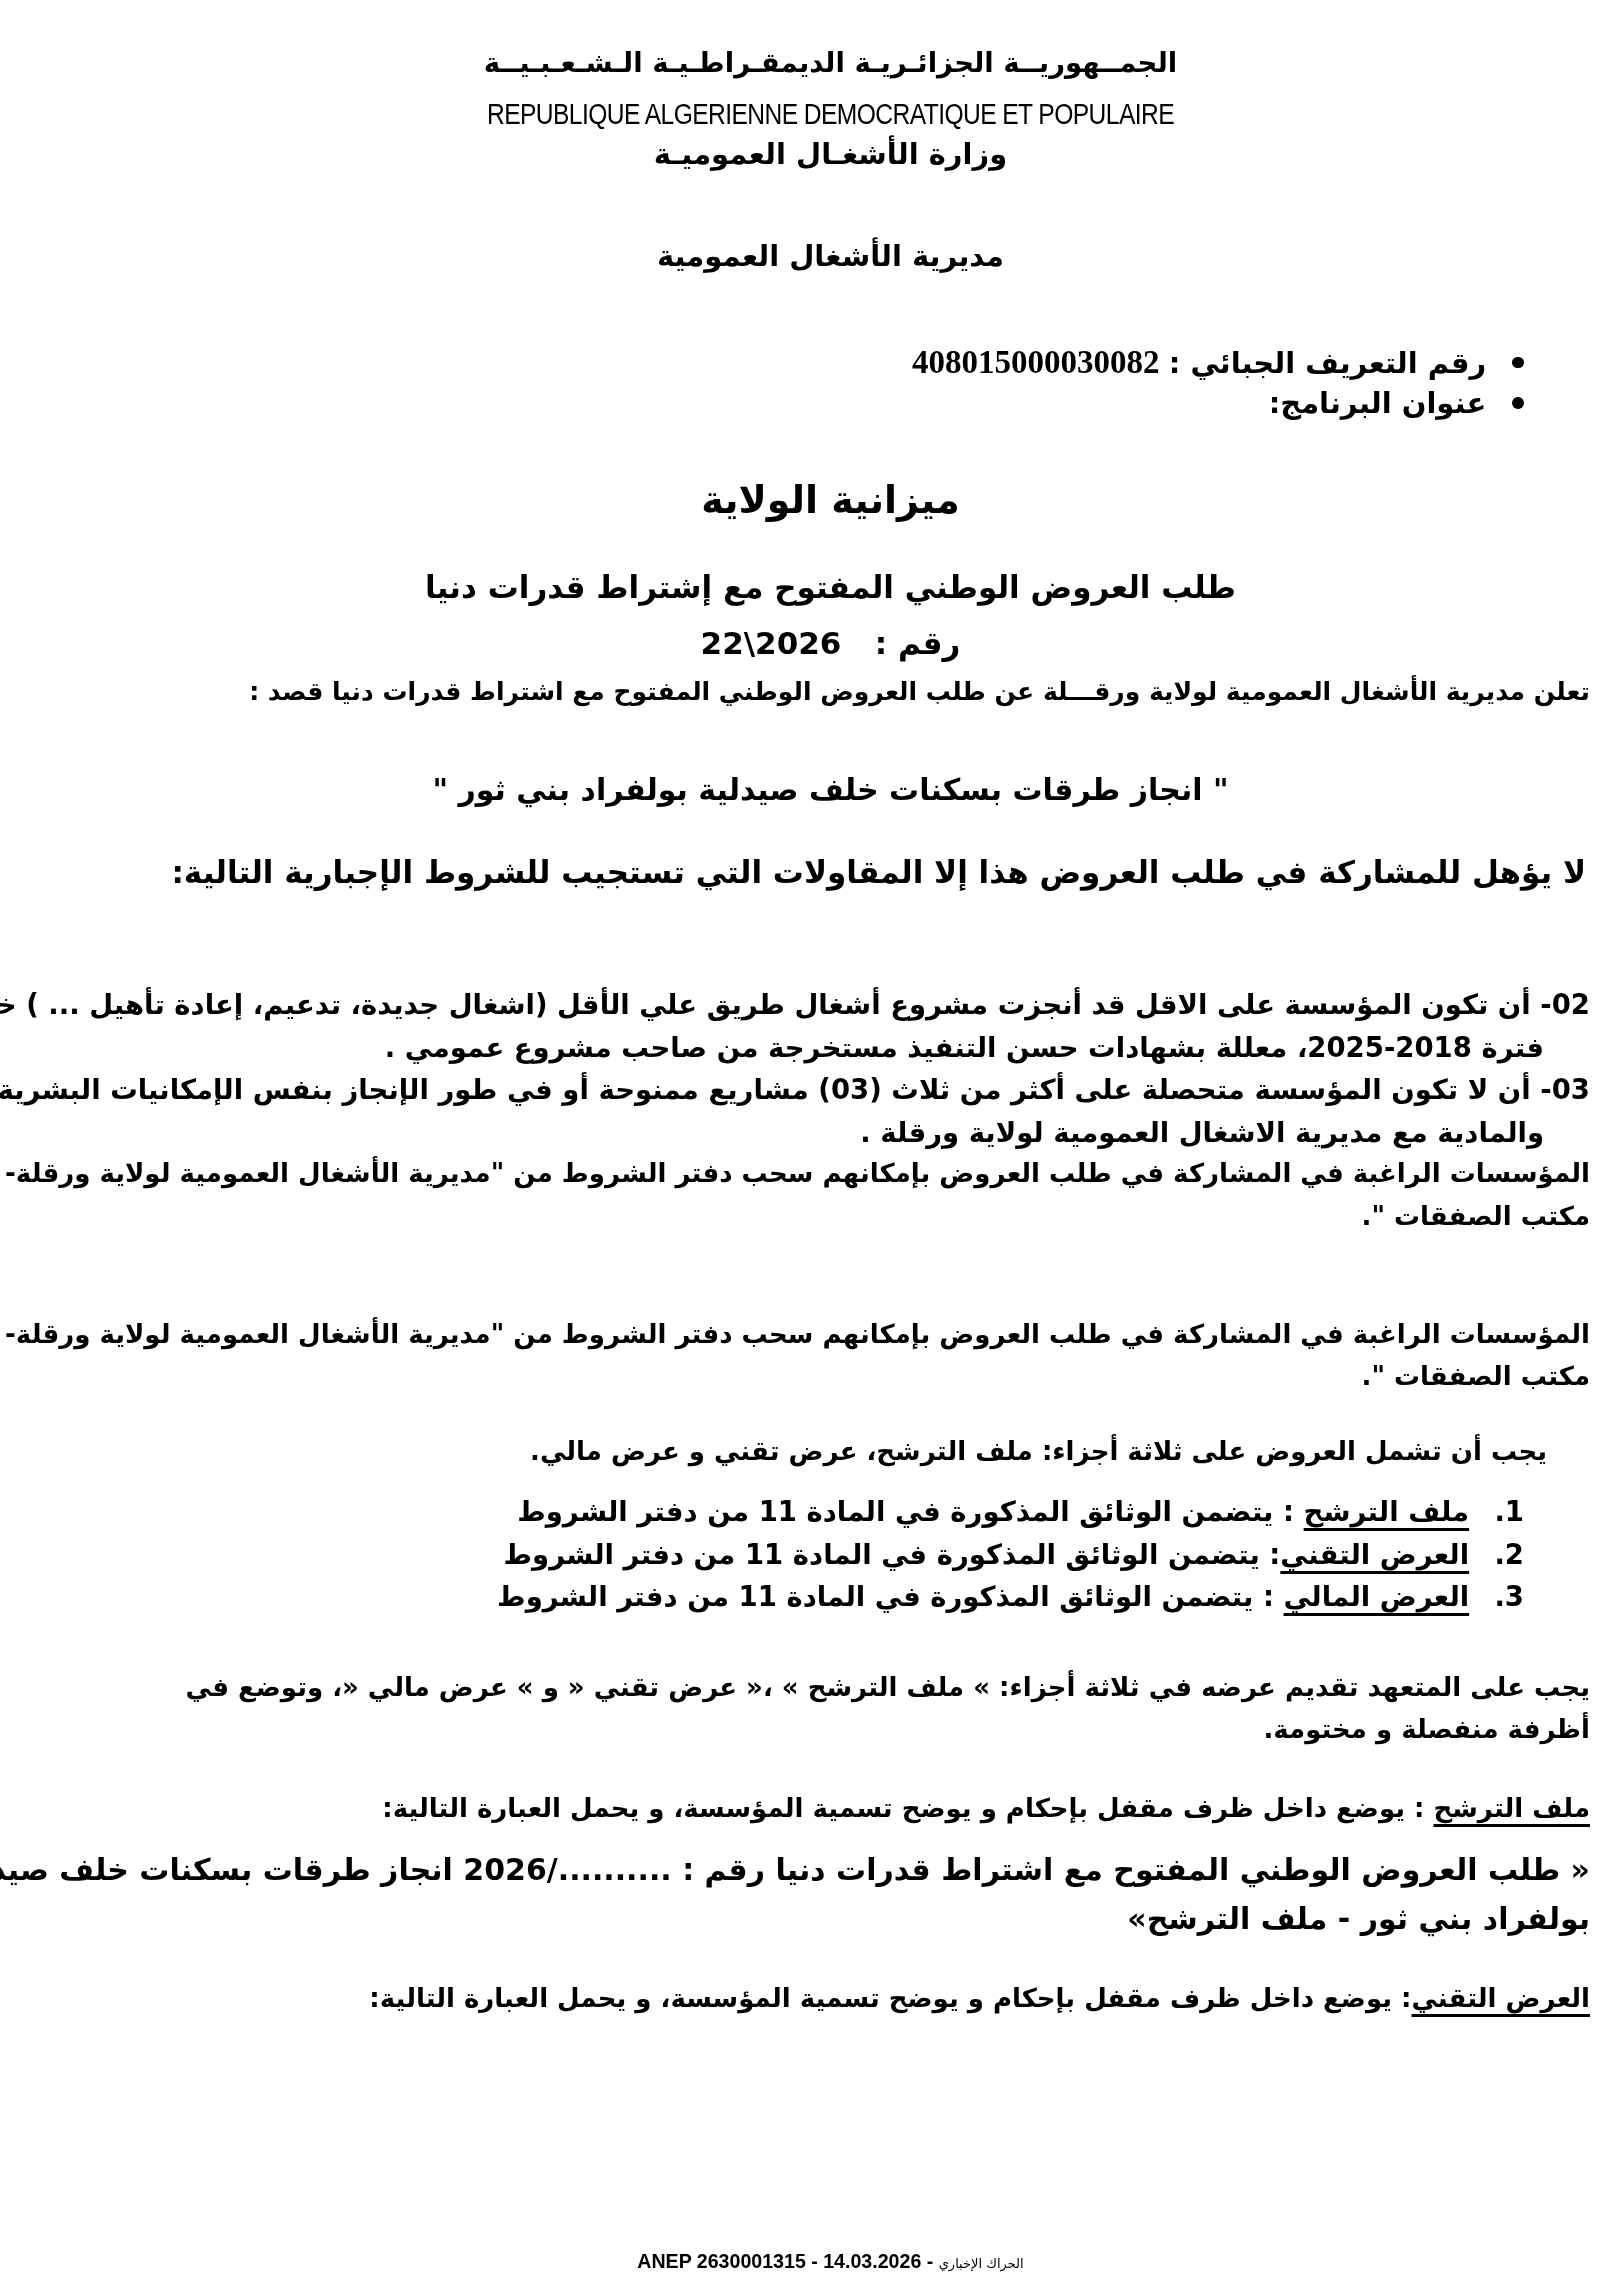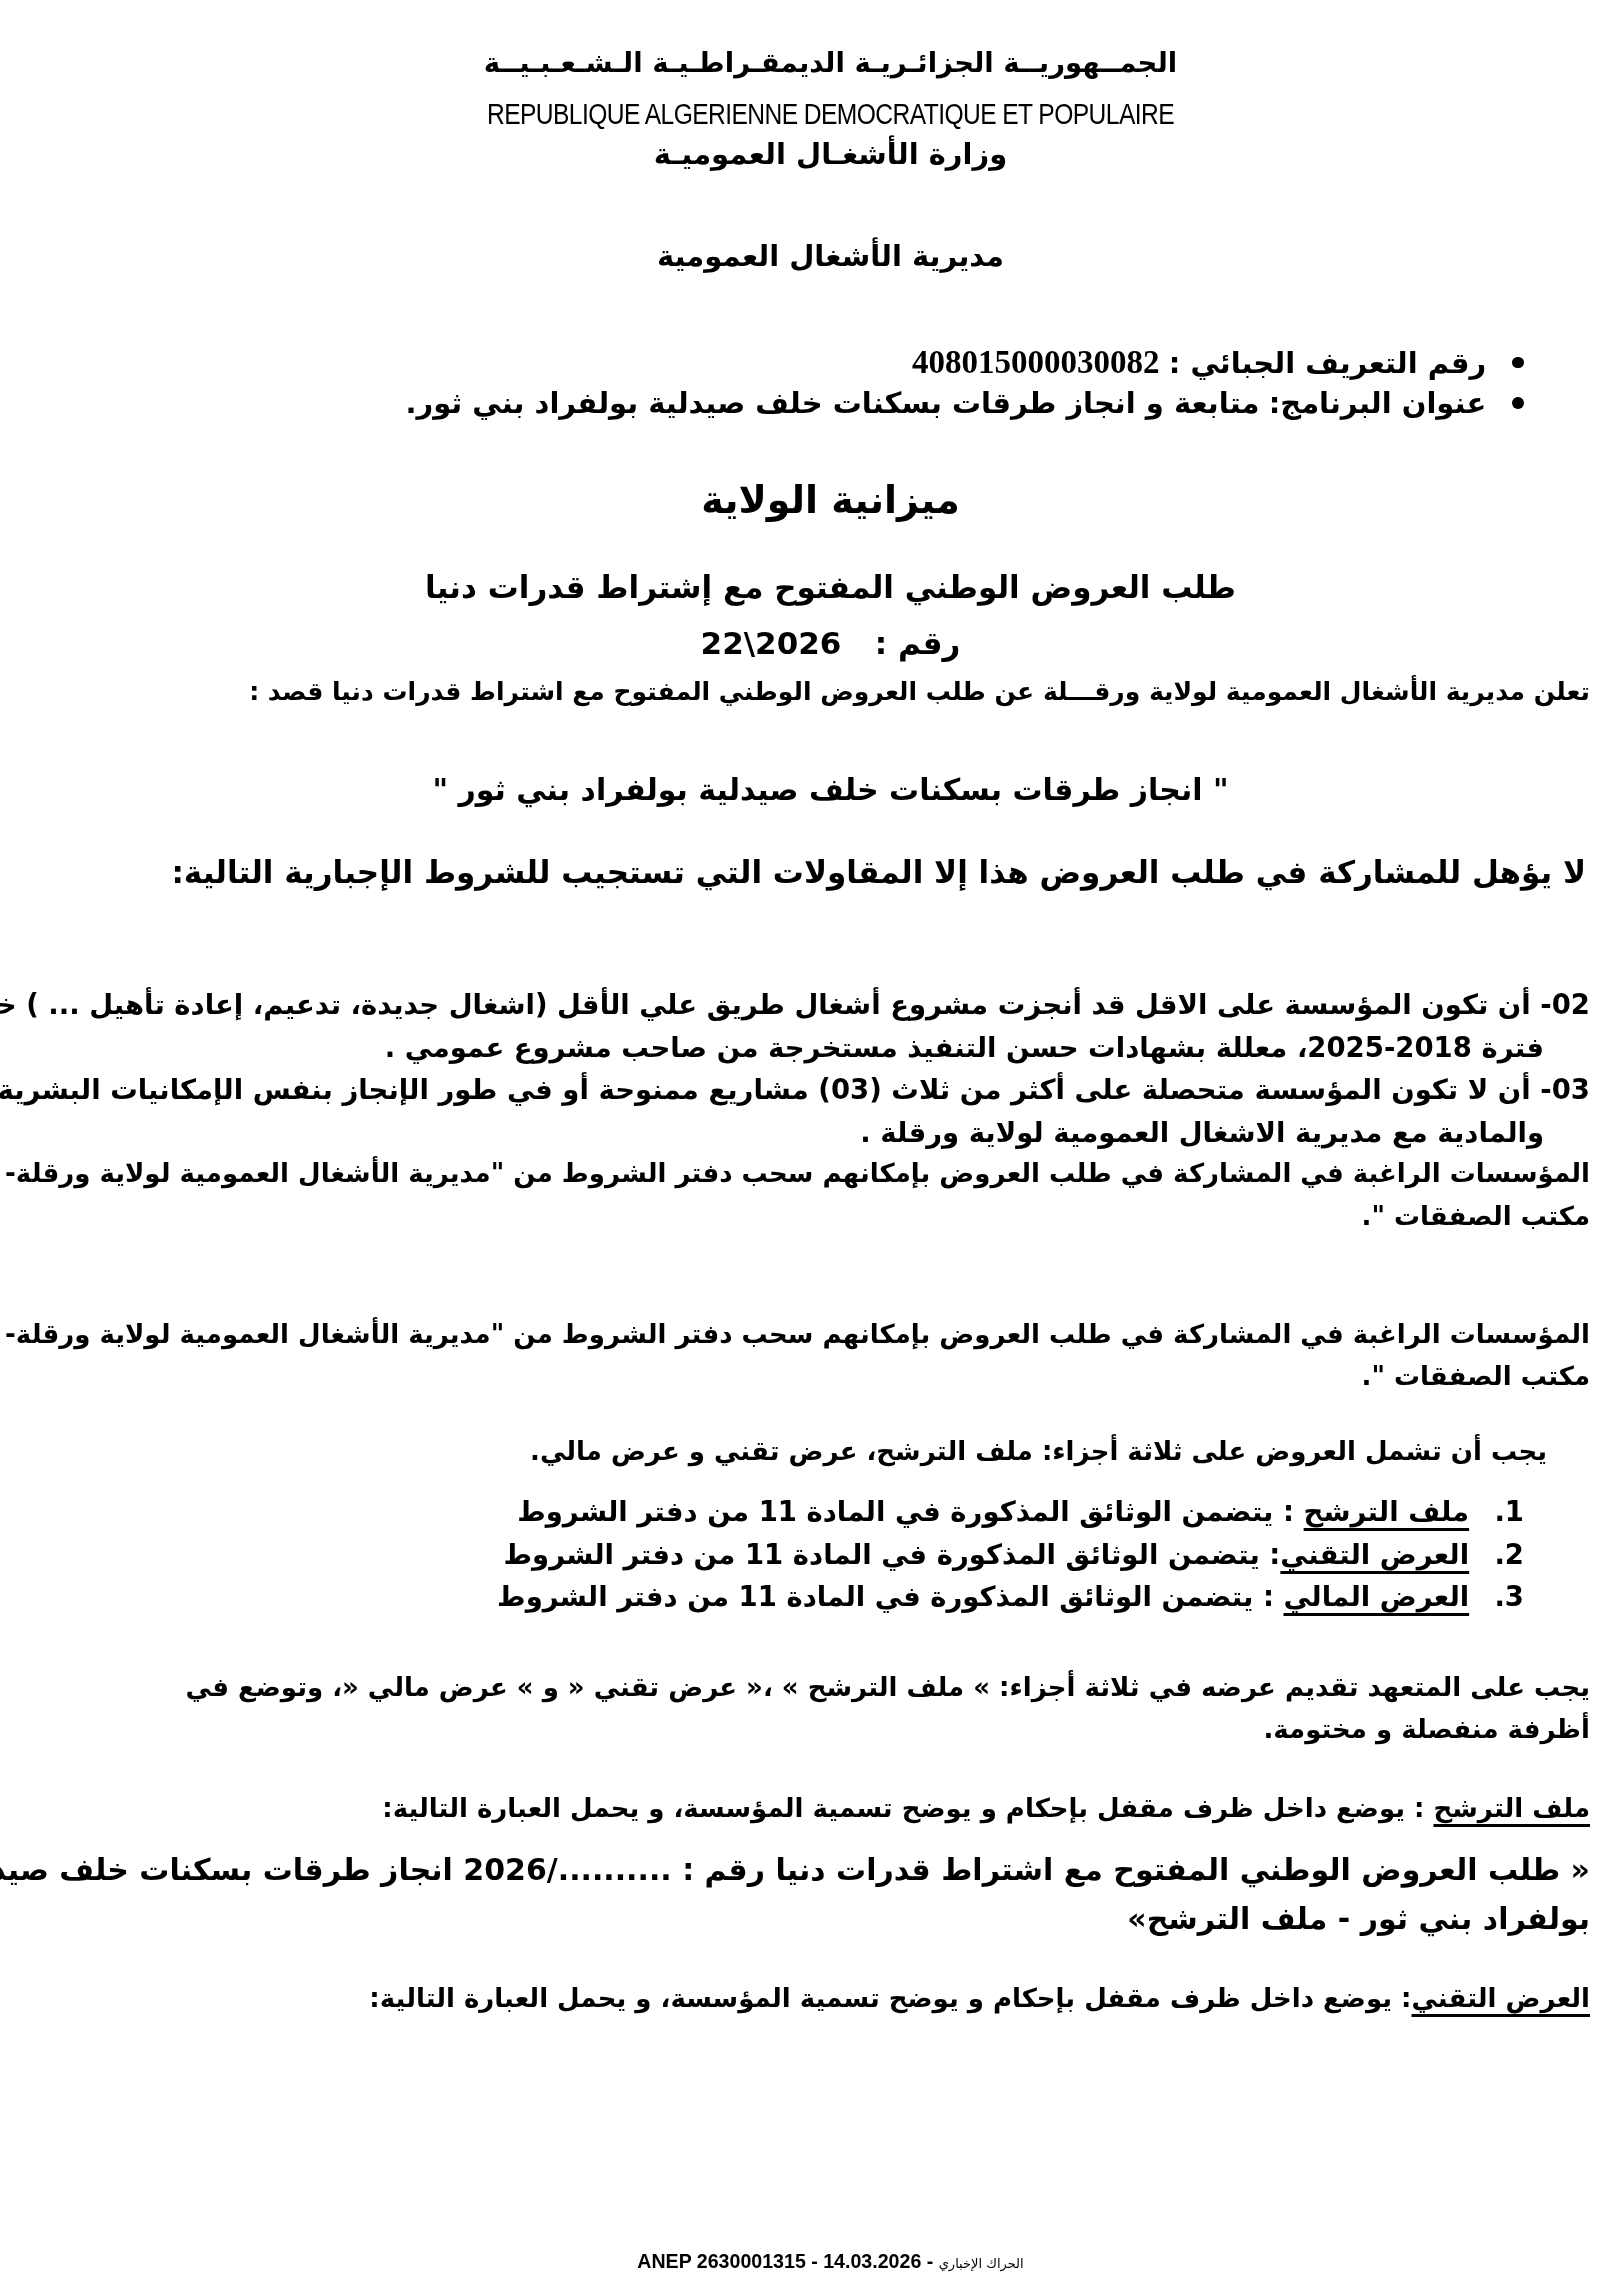--- a/index.html
+++ b/index.html
@@ -103,21 +103,20 @@
   <div class="abs ar bullet-line" style="top:344px;">
     <span class="bullet-dot"></span>
     <span>رقم التعريف الجبائي :</span>
     <span style="width:9.2px;"></span>
     <span class="num-latin" style="font-size:33px;">408015000030082</span>
   </div>
   <div class="abs ar bullet-line" style="top:386px;">
     <span class="bullet-dot"></span>
     <span>عنوان البرنامج:</span>
     <span style="width:9.2px;"></span>
-    <span>متابعة و انجاز طرقات بسكنات خلف صيدلية بولفراد بني ثور.</span>
   </div>
 
   <div class="abs center ar big-title" style="top:478px;">ميزانية الولاية</div>
 
   <div class="abs center ar title2" style="top:569px;">طلب العروض الوطني المفتوح مع إشتراط قدرات دنيا</div>
   <div class="abs center ar title2" style="top:625px;">
     <span>رقم :</span>
     <span style="display:inline-block;width:11.8px;"></span>
     <span style="direction:ltr;unicode-bidi:isolate;">22\2026</span>
   </div>

